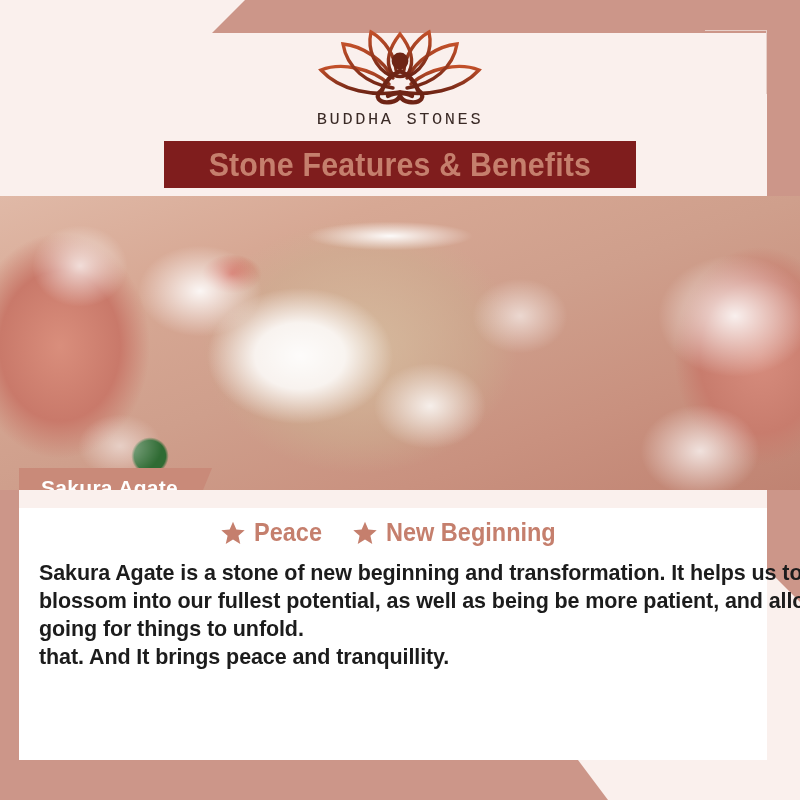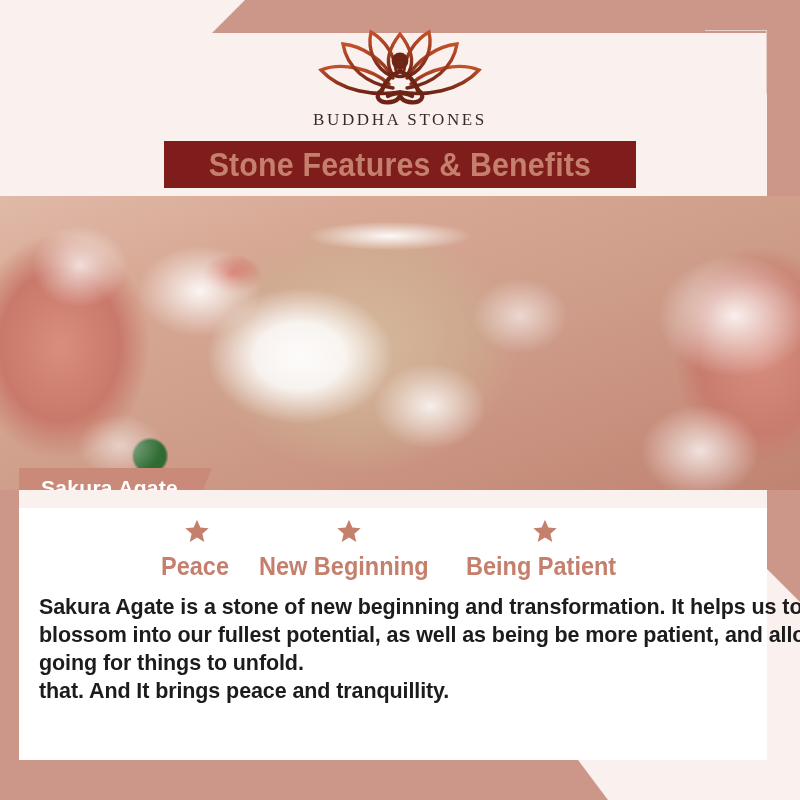--- a/index.html
+++ b/index.html
@@ -92,21 +92,21 @@
     width: 800px;
     text-align: center;
   }
   .logo-mark {
     display: block;
     margin: 0 auto;
   }
   .logo-word {
     display: block;
     margin-top: 2px;
-    font-family: Liberation Serif, serif;
+    font-family: Liberation Mono, monospace;
     font-size: 17px;
     letter-spacing: 2.6px;
     color: #3a2a26;
   }
 
   
   .title-band {
     position: absolute;
     left: 164px;
     top: 141px;
@@ -212,21 +212,20 @@
     justify-content: center;
     gap: 26px;
     margin-top: 10px;
     padding: 0 8px;
   }
   .keyword {
     display: flex;
     align-items: center;
     gap: 8px;
     white-space: nowrap;
-    flex-direction: column;
   }
   .star-icon {
     display: block;
     flex: 0 0 auto;
   }
   .keyword-label {
     font-family: "Liberation Sans Narrow", "Liberation Sans", sans-serif;
     font-weight: bold;
     font-size: 25px;
     color: #c57f6d;
@@ -326,26 +325,20 @@
           <polygon points="12,1.6 15.1,8.7 22.8,9.4 17,14.5 18.7,22.1 12,18.1 5.3,22.1 7,14.5 1.2,9.4 8.9,8.7" fill="#c57f6d"></polygon>
         </svg>
         <span class="keyword-label">Peace</span>
       </div>
       <div class="keyword">
         <svg class="star-icon" width="26" height="26" viewBox="0 0 24 24">
           <polygon points="12,1.6 15.1,8.7 22.8,9.4 17,14.5 18.7,22.1 12,18.1 5.3,22.1 7,14.5 1.2,9.4 8.9,8.7" fill="#c57f6d"></polygon>
         </svg>
         <span class="keyword-label">New Beginning</span>
       </div>
-      <div class="keyword">
-        <svg class="star-icon" width="26" height="26" viewBox="0 0 24 24">
-          <polygon points="12,1.6 15.1,8.7 22.8,9.4 17,14.5 18.7,22.1 12,18.1 5.3,22.1 7,14.5 1.2,9.4 8.9,8.7" fill="#c57f6d"></polygon>
-        </svg>
-        <span class="keyword-label">Being Patient</span>
-      </div>
     </div>
 
     <div class="body-copy">
       <div class="body-line">Sakura Agate is a stone of new beginning and transformation.  It helps us to</div>
       <div class="body-line">blossom into our fullest potential, as well as being be more patient, and allow</div>
       <div class="body-line">going for things to unfold.</div>
       <div class="body-line">that. And It brings peace and tranquillity.</div>
     </div>
 
   </div>

